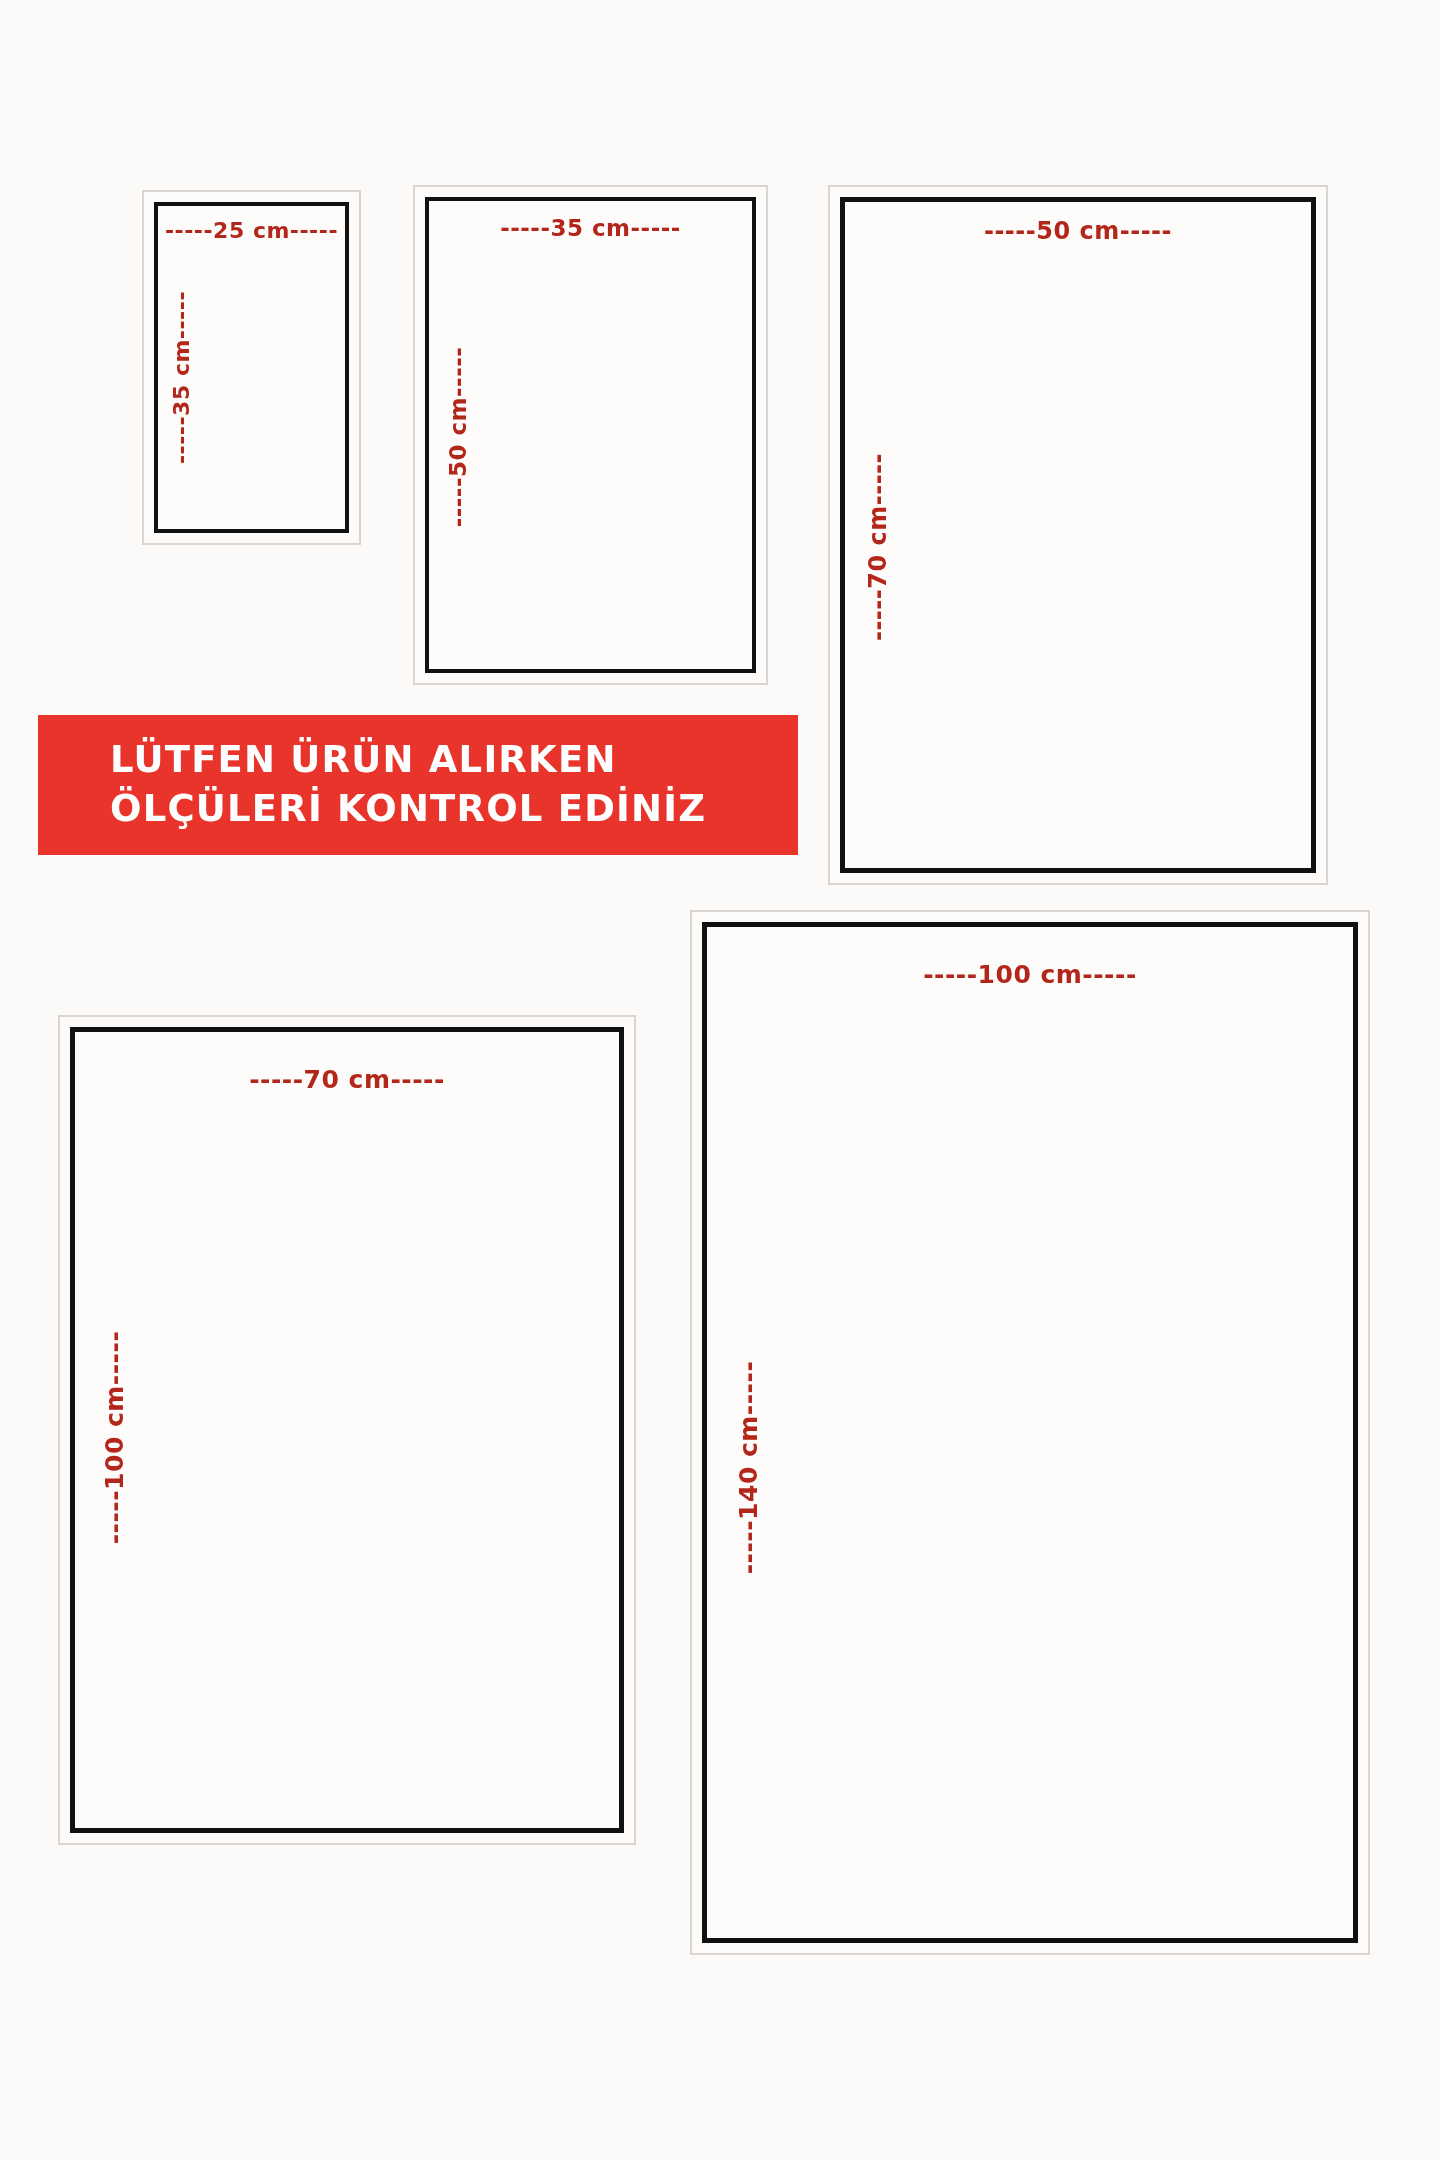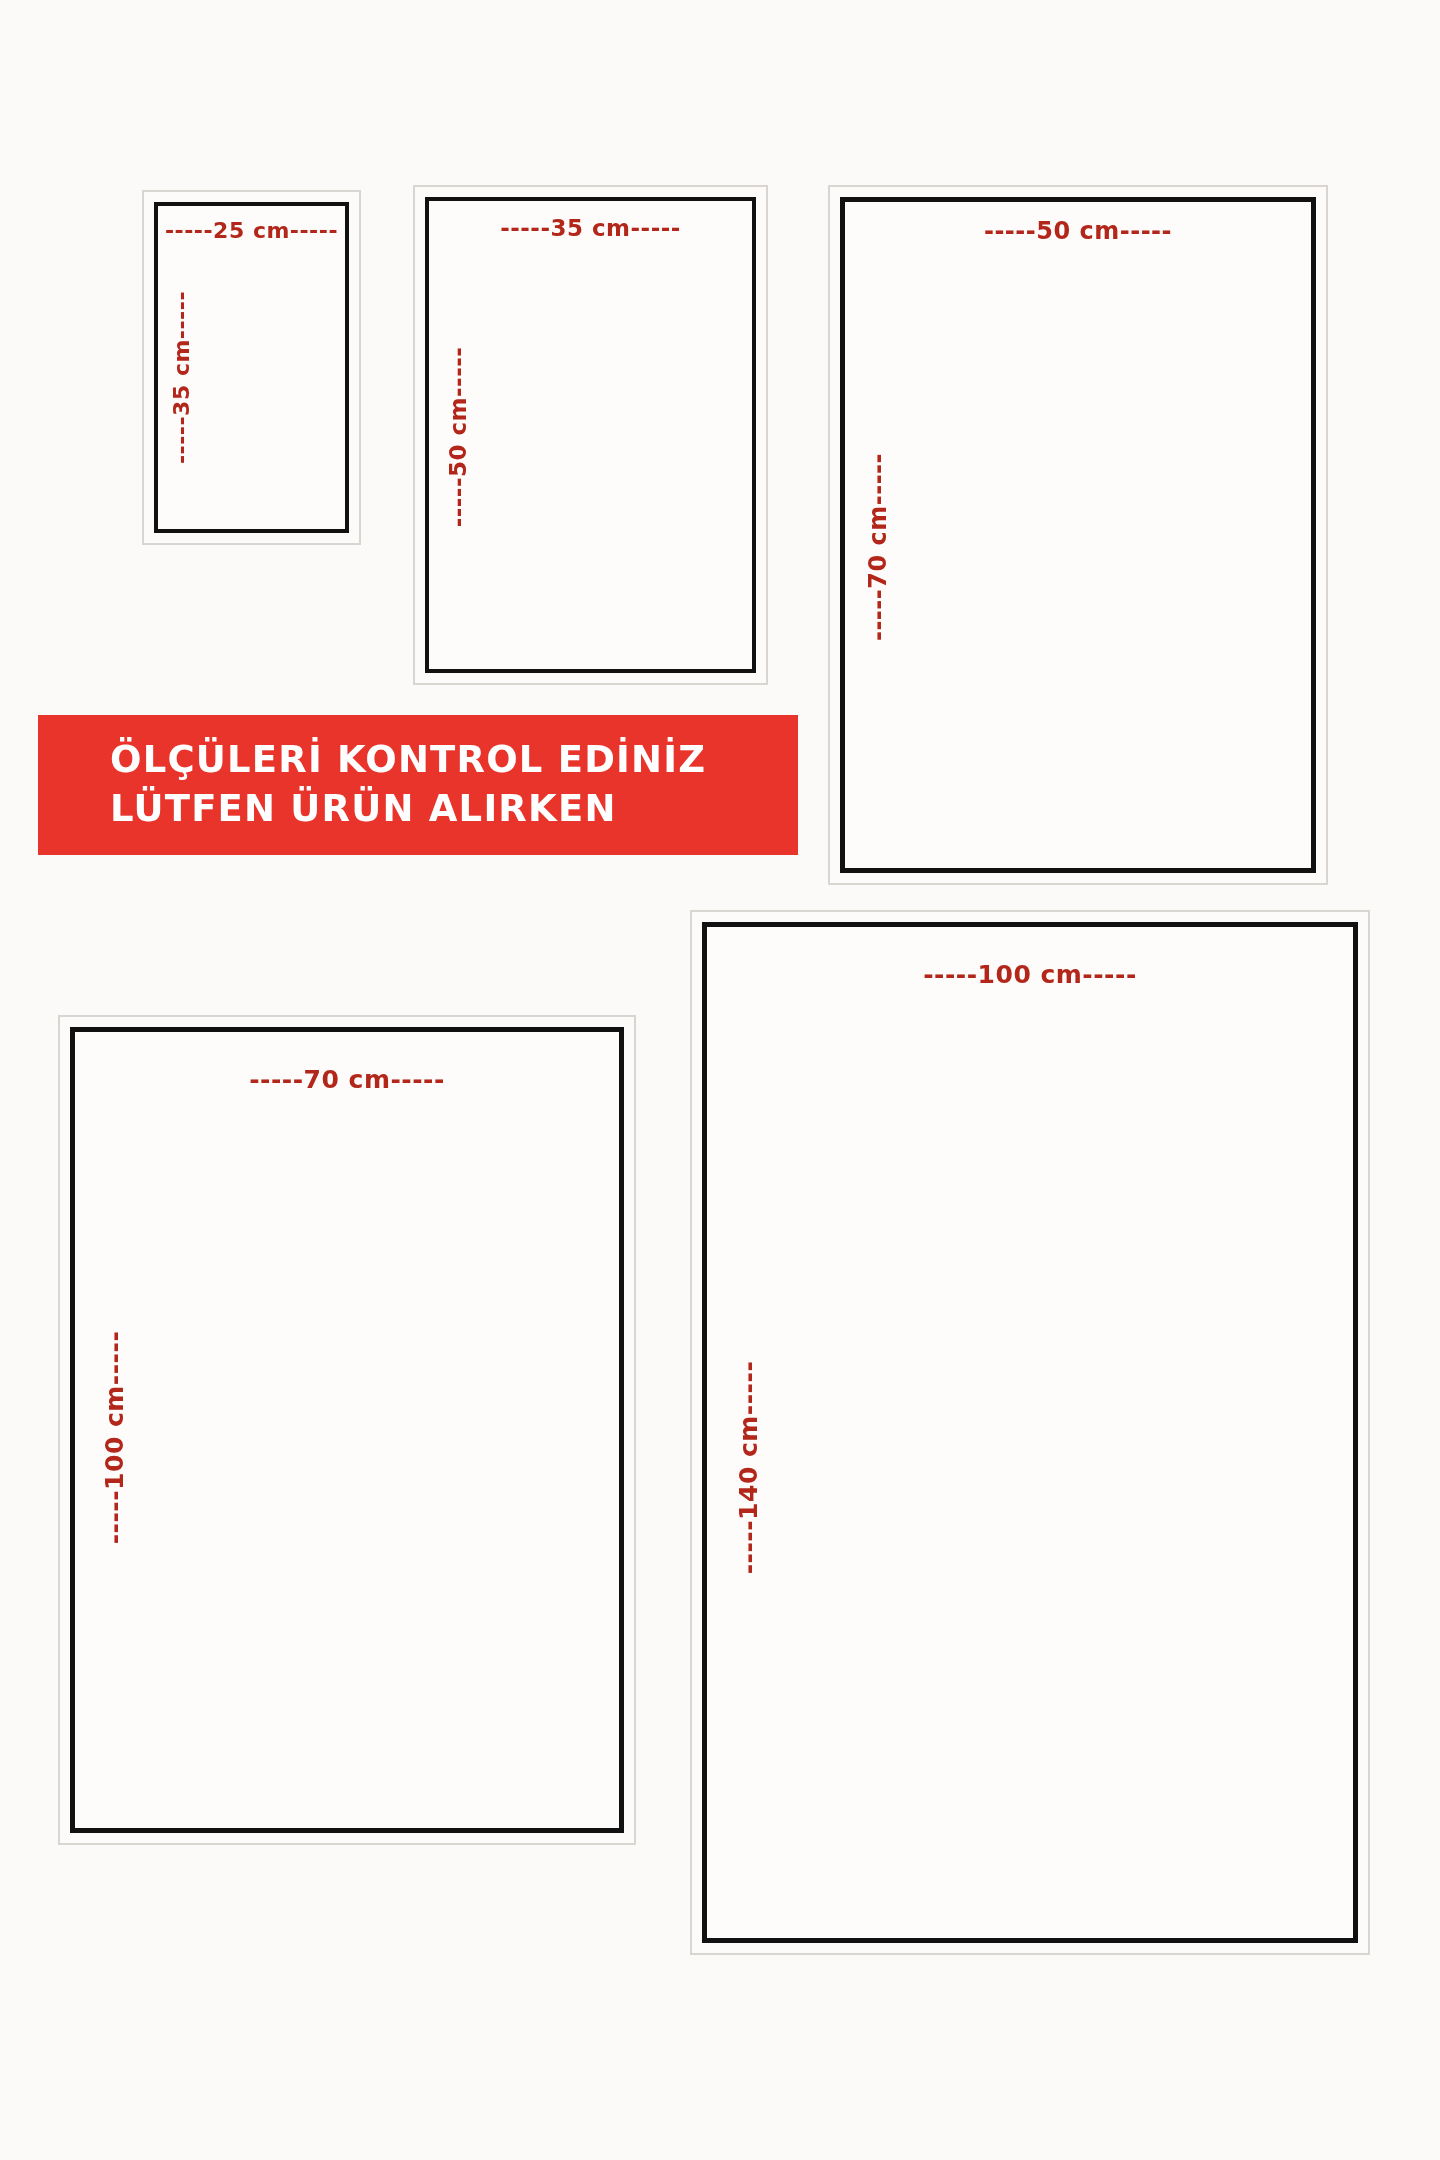--- a/index.html
+++ b/index.html
@@ -107,22 +107,22 @@
 
   <div class="frame" style="left:828px; top:185px; width:500px; height:700px;">
     <div class="inner"></div>
     <div class="dim horiz" style="top:30px; font-size:24px;">-----50 cm-----</div>
     <div class="vert-wrap" style="left:24px; top:180px; width:48px; height:360px;">
       <div class="dim" style="font-size:24px;">-----70 cm-----</div>
     </div>
   </div>
 
   <div id="warning-banner">
+    <div class="line">LÜTFEN ÜRÜN ALIRKEN</div>
     <div class="line">ÖLÇÜLERİ KONTROL EDİNİZ</div>
-    <div class="line">LÜTFEN ÜRÜN ALIRKEN</div>
   </div>
 
   <div class="frame" style="left:58px; top:1015px; width:578px; height:830px;">
     <div class="inner"></div>
     <div class="dim horiz" style="top:48px; font-size:25px;">-----70 cm-----</div>
     <div class="vert-wrap" style="left:30px; top:300px; width:50px; height:240px;">
       <div class="dim" style="font-size:25px;">-----100 cm-----</div>
     </div>
   </div>
 

